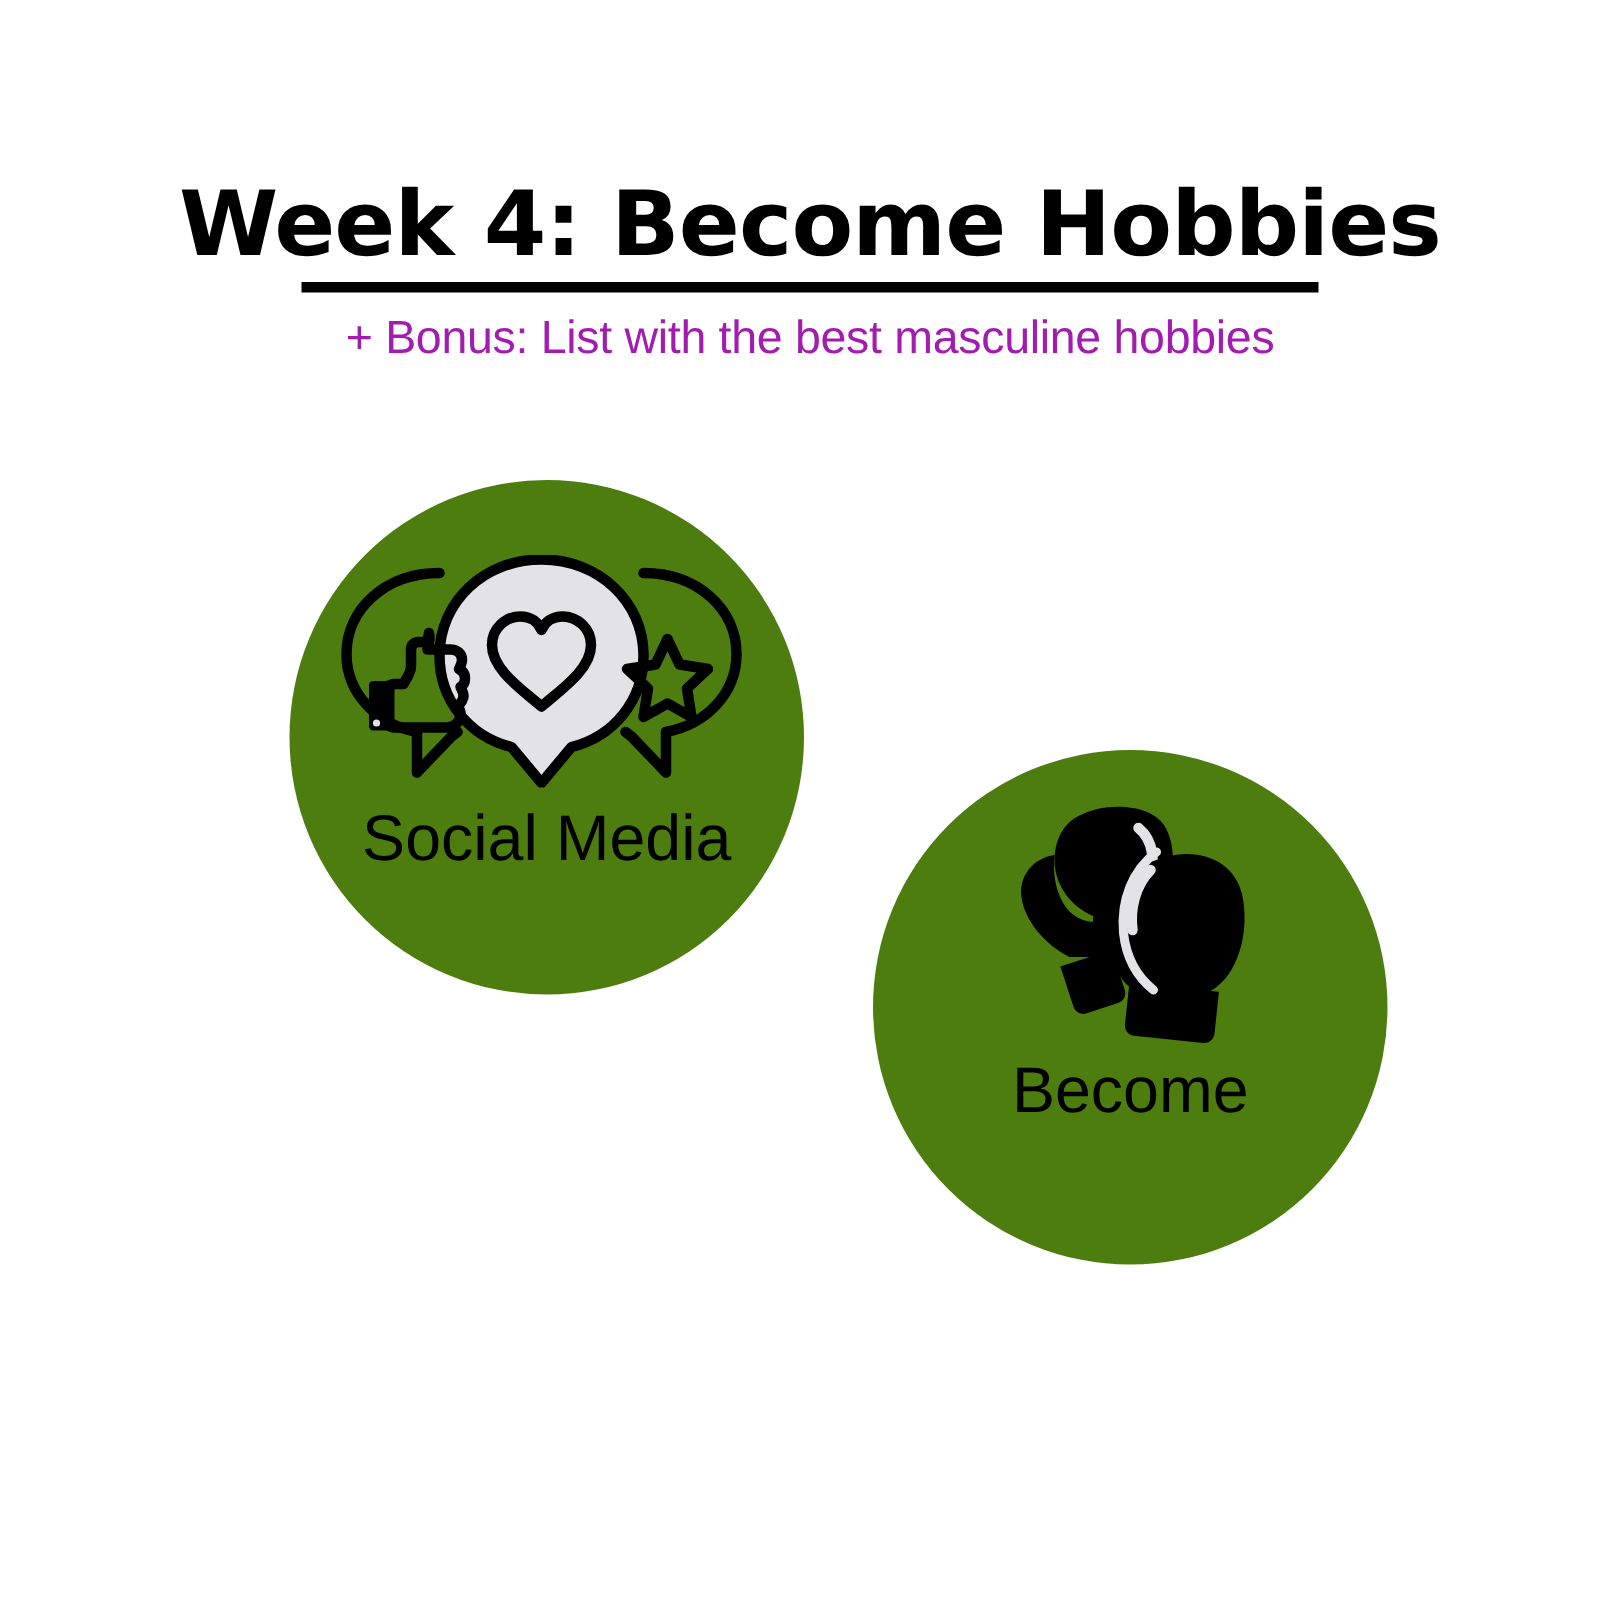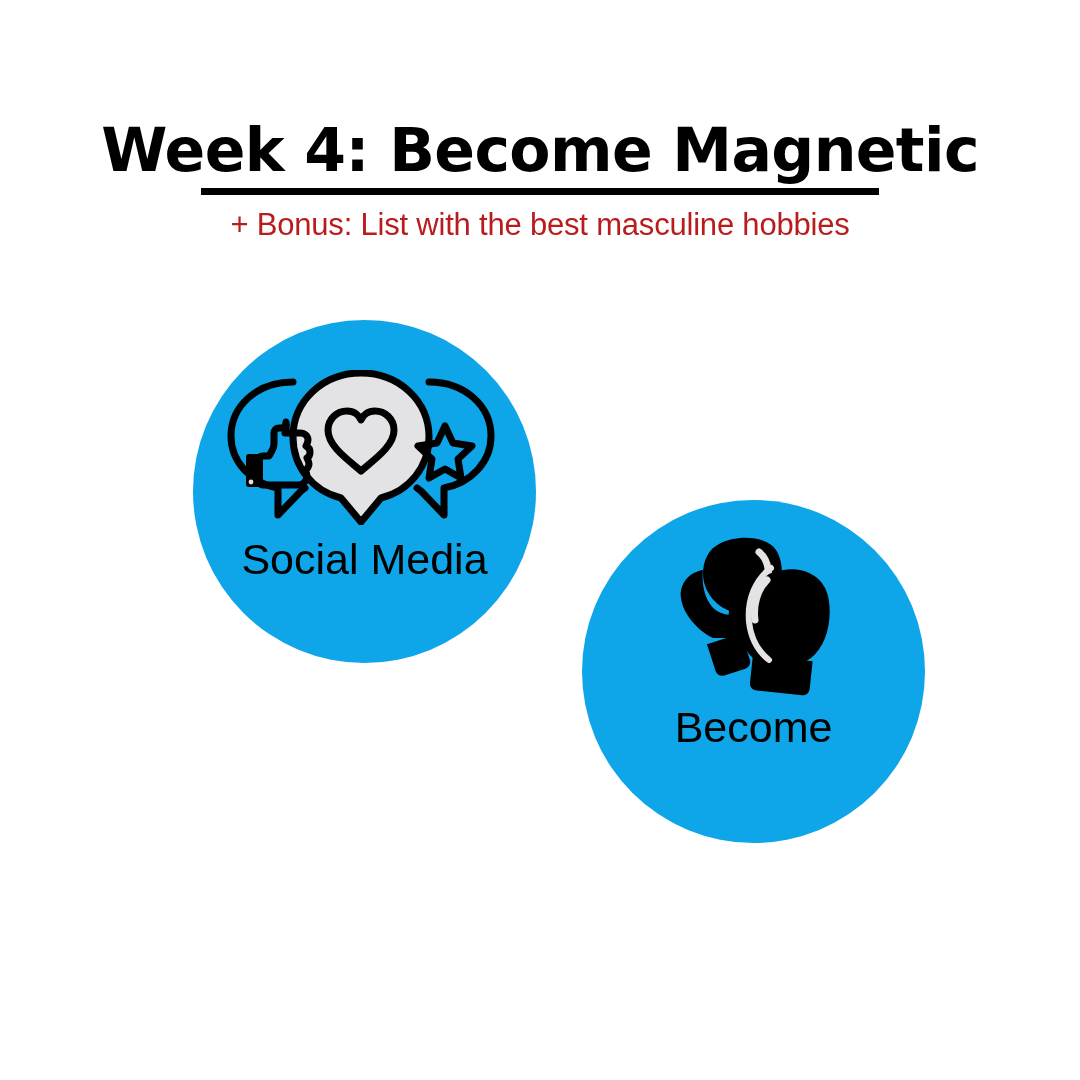--- a/index.html
+++ b/index.html
@@ -53,29 +53,29 @@
     position: absolute;
     left: 0;
     top: 205px;
     width: 1080px;
     text-align: center;
     font-family: "Liberation Sans", sans-serif;
     font-weight: 400;
     font-size: 31px;
     line-height: 40px;
     letter-spacing: -0.2px;
-    color: #b91c1c;
+    color: #a21caf;
     white-space: nowrap;
   }
 
   
   .topic-bubble {
     position: absolute;
     border-radius: 50%;
-    background: #0ea5e9;
+    background: #4d7c0f;
   }
   .topic-icon {
     position: absolute;
     display: block;
   }
   .topic-label {
     position: absolute;
     width: 100%;
     text-align: center;
     font-family: "Liberation Sans", sans-serif;
@@ -119,21 +119,21 @@
     left: 0;
     top: 202px;
   }
 </style>
 </head>
 <body>
 
 <div id="slide">
 
   <div id="header">
-    <div id="title">Week 4: Become Magnetic</div>
+    <div id="title">Week 4: Become Hobbies</div>
     <div id="title-underline"></div>
     <div id="subtitle">+ Bonus: List with the best masculine hobbies</div>
   </div>
 
   <div id="bubble-social" class="topic-bubble">
 
     <svg id="icon-social" class="topic-icon" viewBox="0 0 268 155">
       <g fill="none" stroke="#000000" stroke-width="7" stroke-linecap="round" stroke-linejoin="round">
 
         <path d="M66 12

